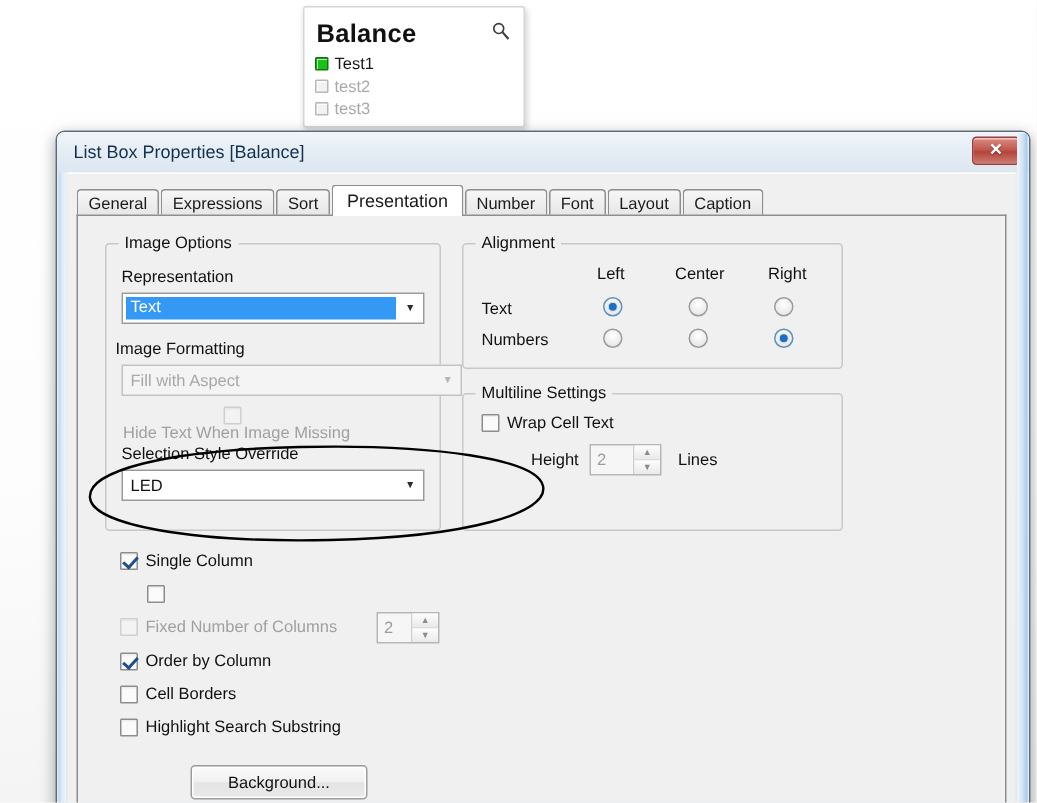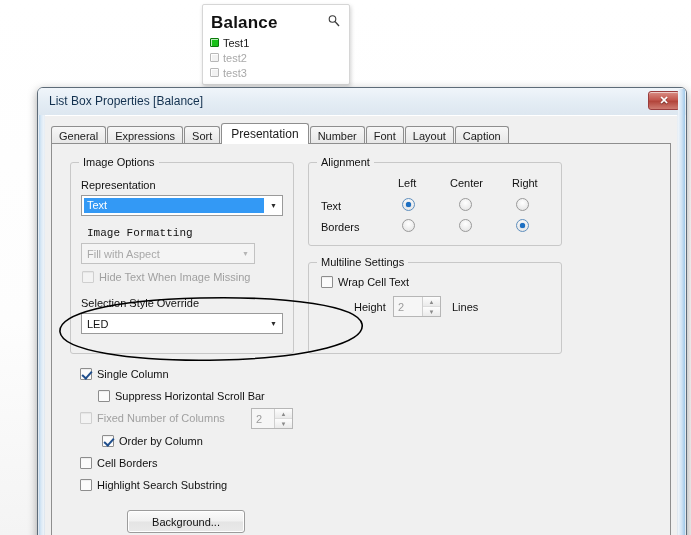--- a/index.html
+++ b/index.html
@@ -270,27 +270,27 @@
 
         <div class="group" style="left:18px;top:18px;width:222px;height:190px;">
           <span class="glabel">Image Options</span>
 
           <span class="lbl" style="left:10px;top:16px;">Representation</span>
           <div class="combo sel" style="left:10px;top:32px;width:202px;">
             <span class="ctext">Text</span>
             <span class="arrow">▼</span>
           </div>
 
-          <span class="lbl" style="left:16px;top:64px;font-family:Liberation Mono, monospace;">Image Formatting</span>
-          <div class="combo disabled" style="left:10px;top:80px;width:174px;">
+          <span class="lbl" style="left:6px;top:64px;">Image Formatting</span>
+          <div class="combo disabled" style="left:10px;top:80px;width:227px;">
             <span class="ctext">Fill with Aspect</span>
             <span class="arrow">▼</span>
           </div>
 
-          <div class="cb" style="left:11px;top:108px;">
+          <div class="cb" style="left:11px;top:108px;flex-direction:column;">
             <span class="cbbox dis"></span>
             <span class="ctxt dis">Hide Text When Image Missing</span>
           </div>
 
           <span class="lbl" style="left:10px;top:134px;">Selection Style Override</span>
           <div class="combo" style="left:10px;top:150px;width:202px;align-items:center;">
             <span class="ctext">LED</span>
             <span class="arrow">▼</span>
           </div>
         </div>
@@ -300,21 +300,21 @@
 
           <span class="lbl" style="left:89px;top:14px;">Left</span>
           <span class="lbl" style="left:141px;top:14px;">Center</span>
           <span class="lbl" style="left:203px;top:14px;">Right</span>
 
           <span class="lbl" style="left:12px;top:37px;">Text</span>
           <span class="radio on" style="left:93px;top:35px;"></span>
           <span class="radio" style="left:150px;top:35px;"></span>
           <span class="radio" style="left:207px;top:35px;"></span>
 
-          <span class="lbl" style="left:12px;top:58px;">Borders</span>
+          <span class="lbl" style="left:12px;top:58px;">Numbers</span>
           <span class="radio" style="left:93px;top:56px;"></span>
           <span class="radio" style="left:150px;top:56px;"></span>
           <span class="radio on" style="left:207px;top:56px;"></span>
         </div>
 
         <div class="group" style="left:256px;top:118px;width:252px;height:90px;">
           <span class="glabel">Multiline Settings</span>
 
           <div class="cb" style="left:12px;top:13px;">
             <span class="cbbox"></span>
@@ -332,36 +332,35 @@
           <span class="lbl" style="left:143px;top:38px;">Lines</span>
         </div>
 
         <div class="cb" style="left:28px;top:224px;">
           <span class="cbbox checked"></span>
           <span class="ctxt">Single Column</span>
         </div>
 
         <div class="cb" style="left:46px;top:246px;">
           <span class="cbbox"></span>
-          <span class="ctxt">Suppress Horizontal Scroll Bar</span>
         </div>
 
         <div class="cb" style="left:28px;top:268px;">
           <span class="cbbox dis"></span>
           <span class="ctxt dis">Fixed Number of Columns</span>
         </div>
         <div class="spin" style="left:199px;top:264px;width:42px;">
           <span class="sval">2</span>
           <span class="sbtns">
             <span class="sbtn up">▲</span>
             <span class="sbtn down">▼</span>
           </span>
         </div>
 
-        <div class="cb" style="left:28px;top:291px;margin-left:22px;">
+        <div class="cb" style="left:28px;top:291px;">
           <span class="cbbox checked"></span>
           <span class="ctxt">Order by Column</span>
         </div>
 
         <div class="cb" style="left:28px;top:313px;">
           <span class="cbbox"></span>
           <span class="ctxt">Cell Borders</span>
         </div>
 
         <div class="cb" style="left:28px;top:335px;">

